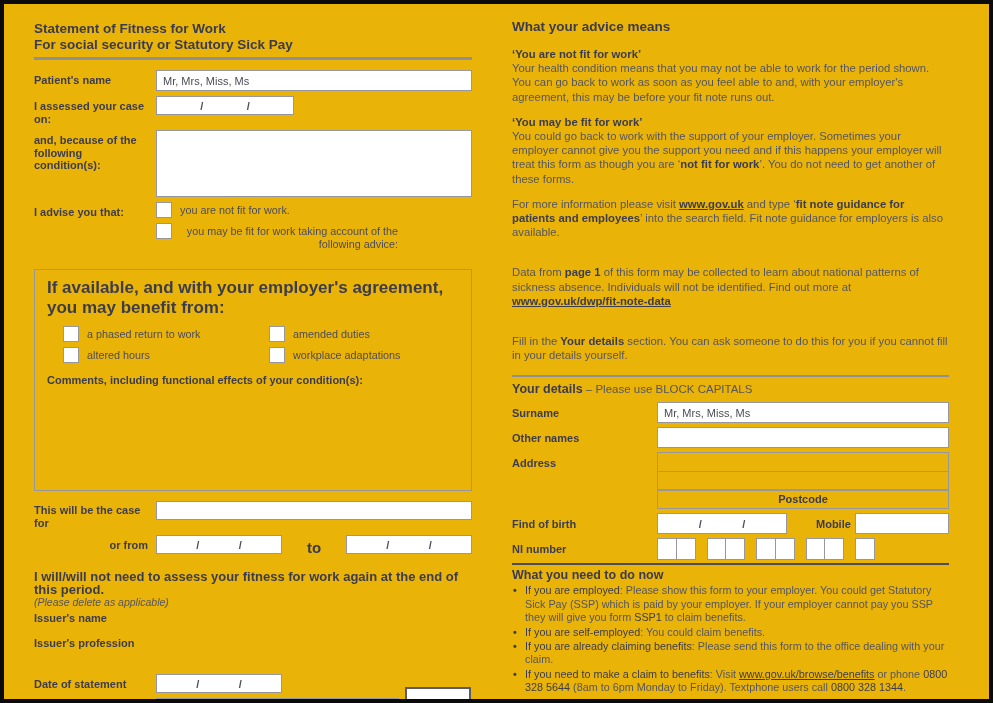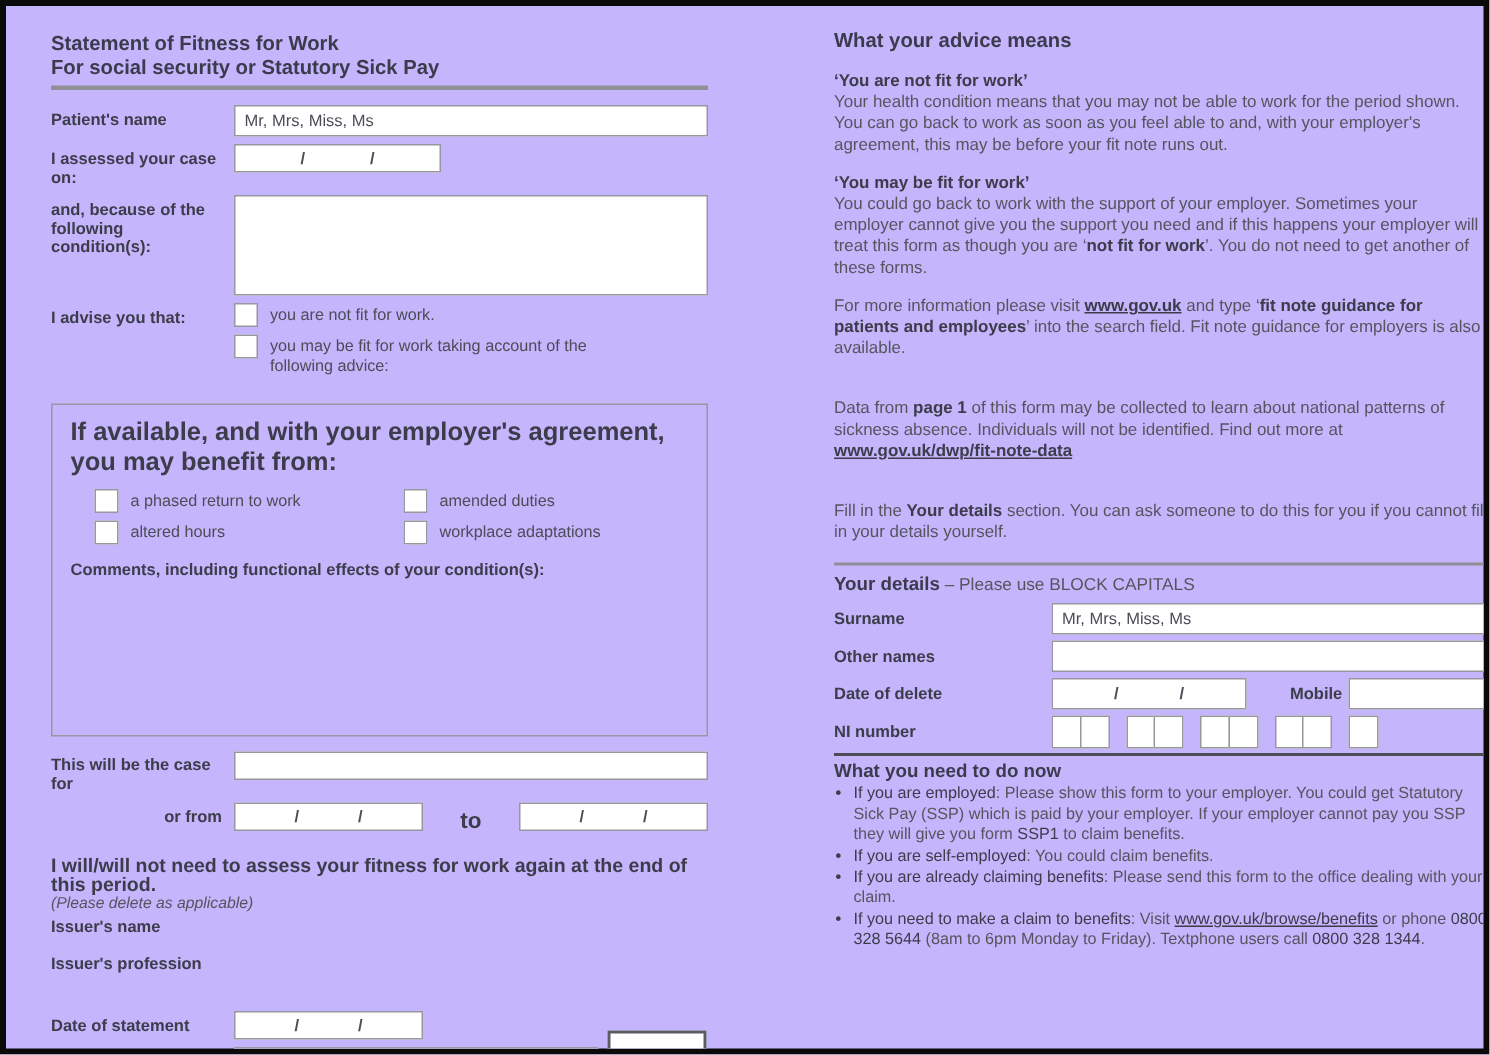--- a/index.html
+++ b/index.html
@@ -1,20 +1,20 @@
 <!DOCTYPE html>
 <html><head>
 <meta charset="utf-8">
 <style>
   * { box-sizing: border-box; margin: 0; padding: 0; }
   html,body { background:#fff; }
   body { font-family:"Liberation Sans", sans-serif; }
   #page {
     position:relative; width:993px; height:703px;
-    background:#c4b5fd; border:4px solid #0a0a0a; overflow:hidden;
+    background:#eab308; border:4px solid #0a0a0a; overflow:hidden;
   }
 
   
   .col-left { position:absolute; left:30px; top:17px; width:438px; }
   .title-line { font-size:13.5px; font-weight:bold; color:#3b3b4d; line-height:16px; }
   .title-rule { height:3px; background:#8f8f97; margin-top:4px; margin-bottom:10px; }
 
   .form-row { display:flex; align-items:flex-start; margin-bottom:5px; }
   .lbl { width:122px; flex:0 0 122px; font-size:11px; font-weight:bold; color:#3c3c4a; padding-top:4px; line-height:12.5px; padding-right:6px; }
   .fbox { border:1.5px solid #97979f; background:#fff; }
@@ -44,21 +44,21 @@
   .to-spacer { flex:1; text-align:center; font-size:15px; font-weight:bold; color:#3c3c4a; padding-top:4px; }
   .assess-line { font-size:13px; font-weight:bold; color:#3c3c4a; line-height:13px; margin-top:14px; }
   .assess-note { font-size:10.5px; font-style:italic; color:#55555e; margin-bottom:4px; }
   .issuer-lbl { font-size:11px; font-weight:bold; color:#3c3c4a; margin-top:10px; }
   .stmt-row { margin-top:25px; }
   .addr-row { position:relative; margin-top:2px; }
   .issuer-addr-box { width:243px; flex:0 0 243px; height:55px; }
   .sig-box { position:absolute; right:1px; bottom:0; width:66px; height:66px; border:2px solid #5b5b64; background:#fff; }
 
   
-  .col-right { position:absolute; left:552px; top:15px; width:437px; }
+  .col-right { position:absolute; left:508px; top:15px; width:437px; }
   .r-h1 { font-size:13.5px; font-weight:bold; color:#3b3b4d; margin-bottom:13px; }
   .r-subhead { font-size:11.3px; font-weight:bold; color:#3c3c4a; line-height:14.2px; }
   .r-para { font-size:11.3px; color:#55555e; line-height:14.2px; }
   .r-para .b, .r-subhead .b { font-weight:bold; color:#3c3c4a; }
   .r-para .u { text-decoration:underline; }
   .mt-sec { margin-top:11px; }
   .mt-big { margin-top:26px; }
 
   .yd-rule { height:2px; background:#8f8f97; margin-top:13px; }
   .yd-head { font-size:11.5px; color:#55555e; padding:5px 0 6px 0; }
@@ -118,21 +118,21 @@
 
     <div class="form-row" style="margin-bottom:0;">
       <div class="lbl">I advise you that:</div>
       <div style="flex:1;">
         <div class="opt-row">
           <div class="cbx"></div>
           <div class="opt-txt">you are not fit for work.</div>
         </div>
         <div class="opt-row">
           <div class="cbx"></div>
-          <div class="opt-txt" style="width:218px;">you may be fit for work taking account of the following advice:</div>
+          <div class="opt-txt" style="width:218px;text-align:right;">you may be fit for work taking account of the following advice:</div>
         </div>
       </div>
     </div>
 
     <div class="benefit-box">
       <div class="benefit-head">If available, and with your employer's agreement, you may benefit from:</div>
       <div class="benefit-grid">
         <div class="benefit-col1 opt-row">
           <div class="cbx"></div>
           <div class="opt-txt">a phased return to work</div>
@@ -226,23 +226,33 @@
     <div class="yd-row">
       <div class="yd-lbl">Surname</div>
       <div class="fbox yd-box">Mr, Mrs, Miss, Ms</div>
     </div>
 
     <div class="yd-row">
       <div class="yd-lbl">Other names</div>
       <div class="fbox yd-box"></div>
     </div>
 
-
     <div class="yd-row">
-      <div class="yd-lbl">Date of delete</div>
+      <div class="yd-lbl">Address</div>
+      <div class="addr-stack">
+        <div class="addr-line"></div>
+        <div class="addr-line"></div>
+        <div class="addr-line postcode-line">
+          <span>Postcode</span>
+        </div>
+      </div>
+    </div>
+
+    <div class="yd-row">
+      <div class="yd-lbl">Find of birth</div>
       <div class="fbox datebox dob-box">
         <span class="seg"></span>
         <span class="slash">/</span>
         <span class="seg"></span>
         <span class="slash">/</span>
         <span class="seg"></span>
       </div>
       <div class="mobile-lbl">Mobile</div>
       <div class="fbox mobile-box"></div>
     </div>

